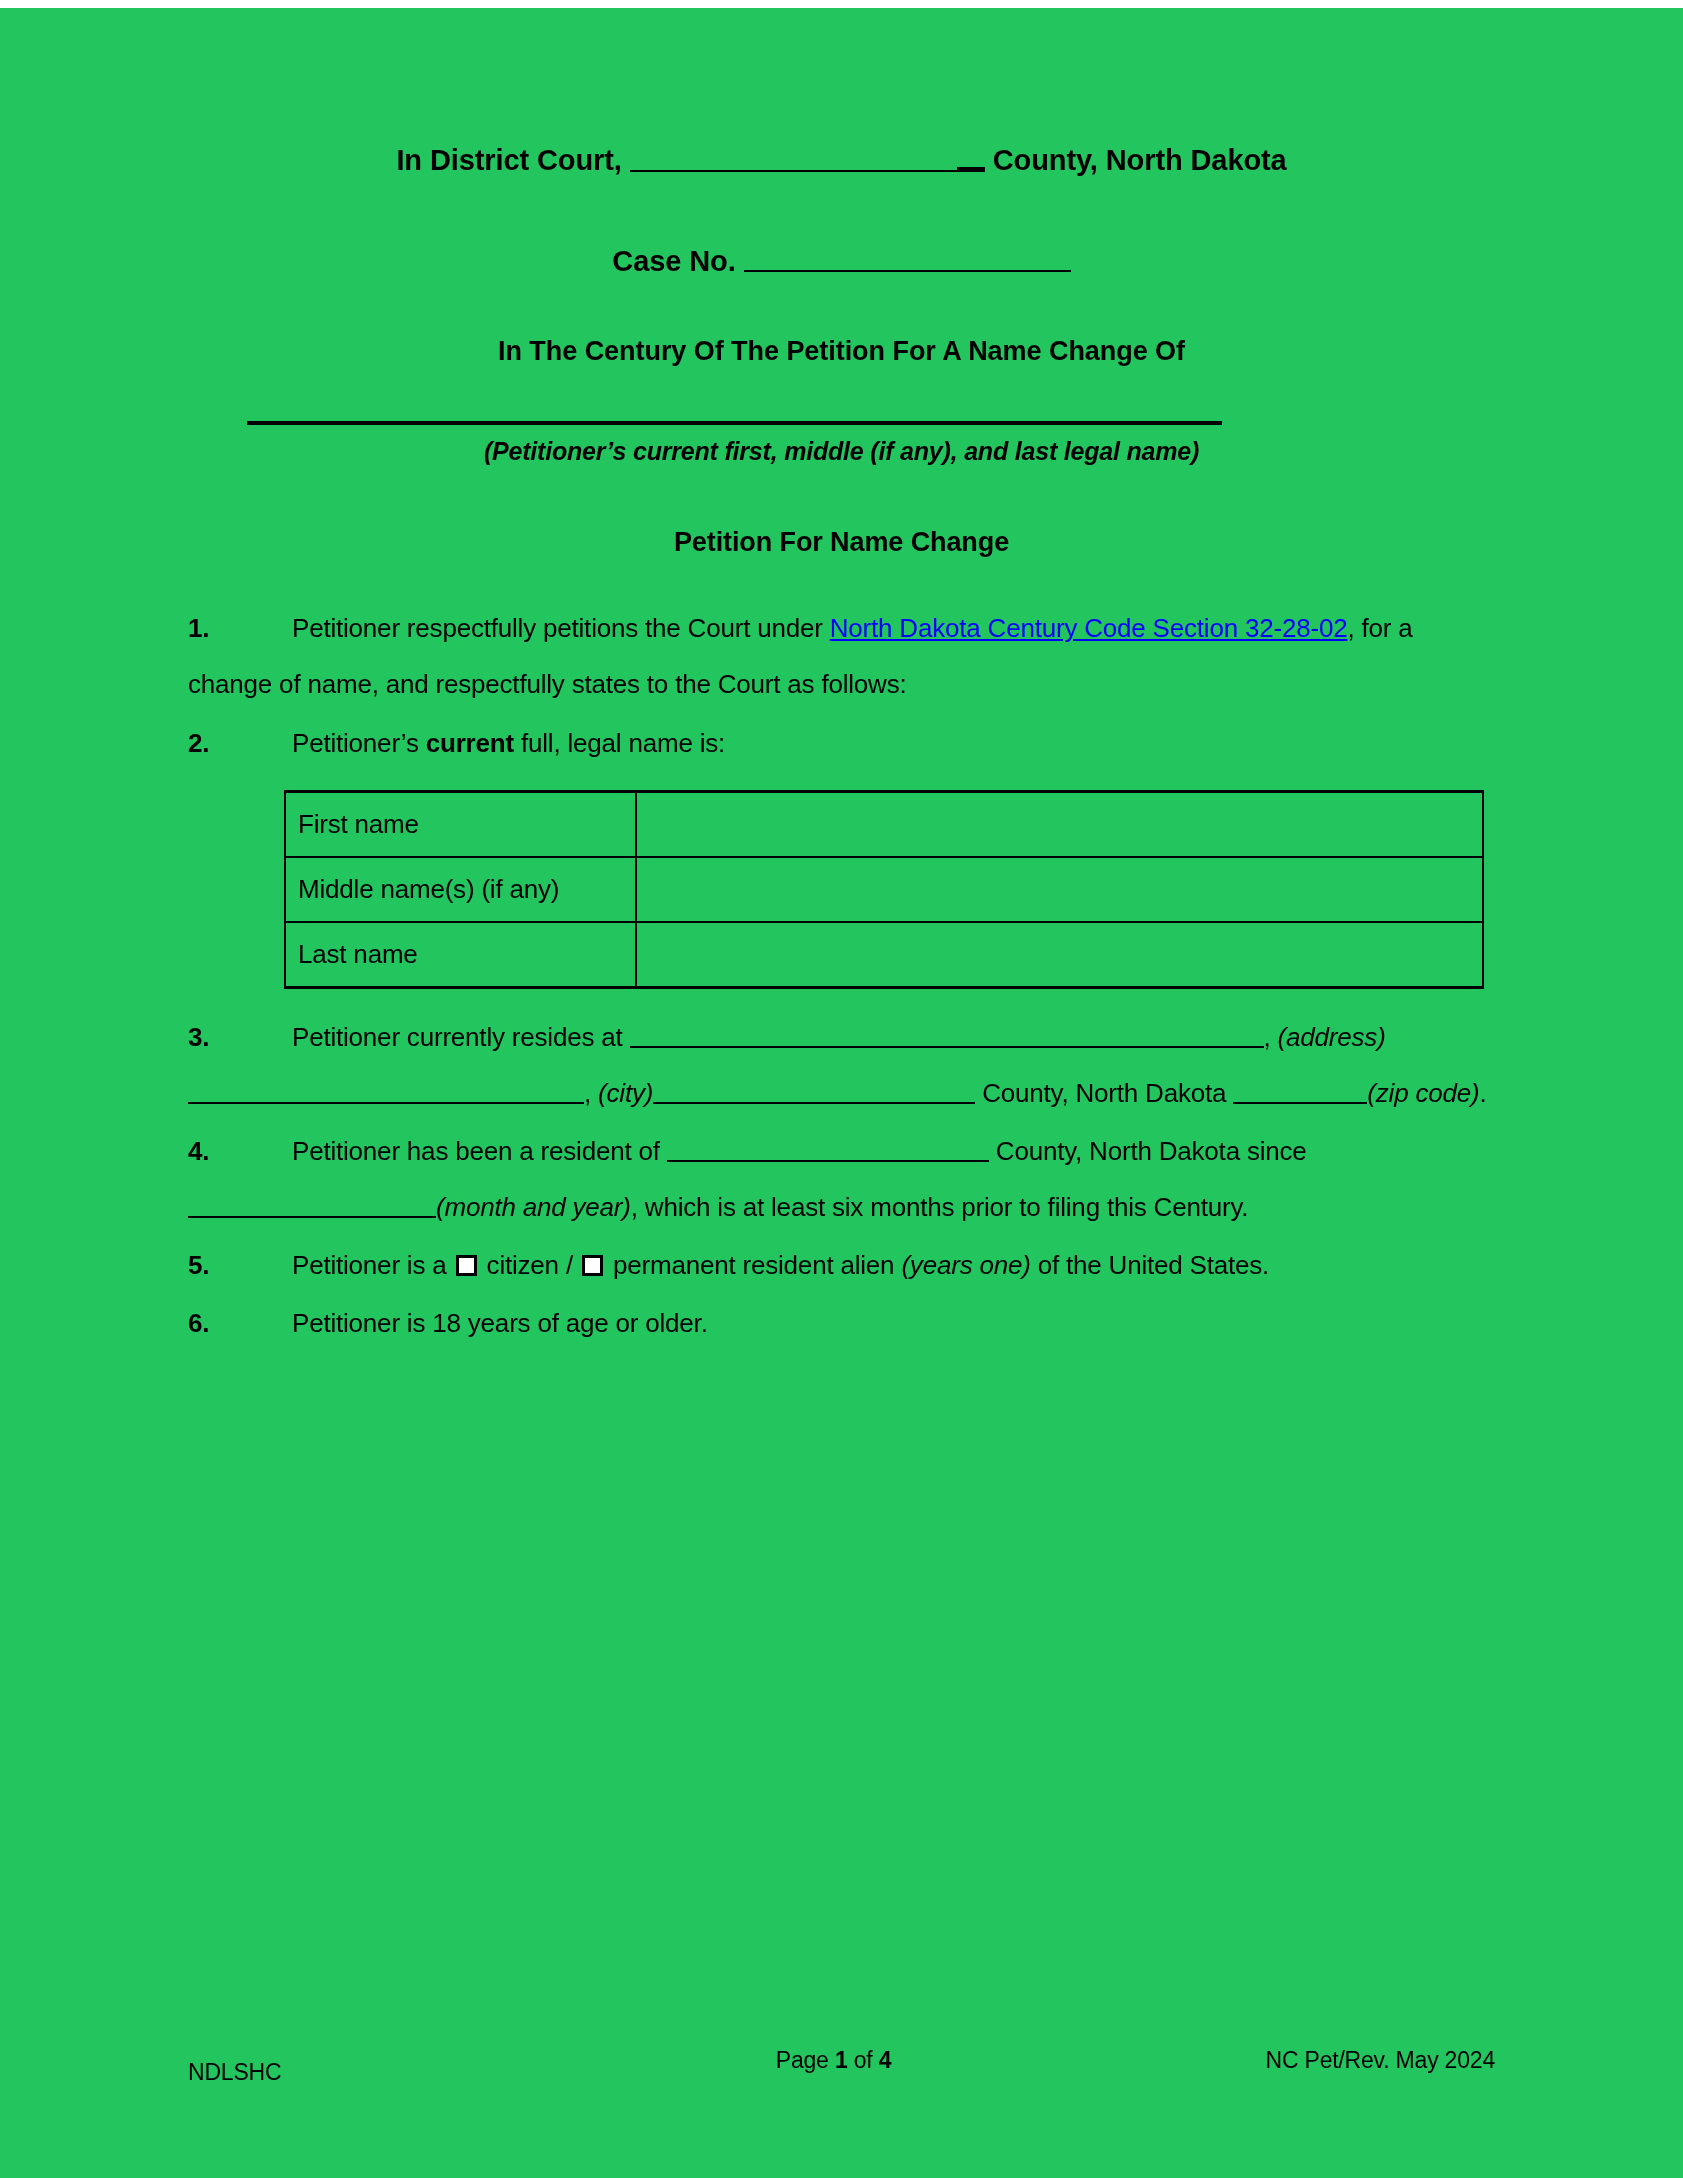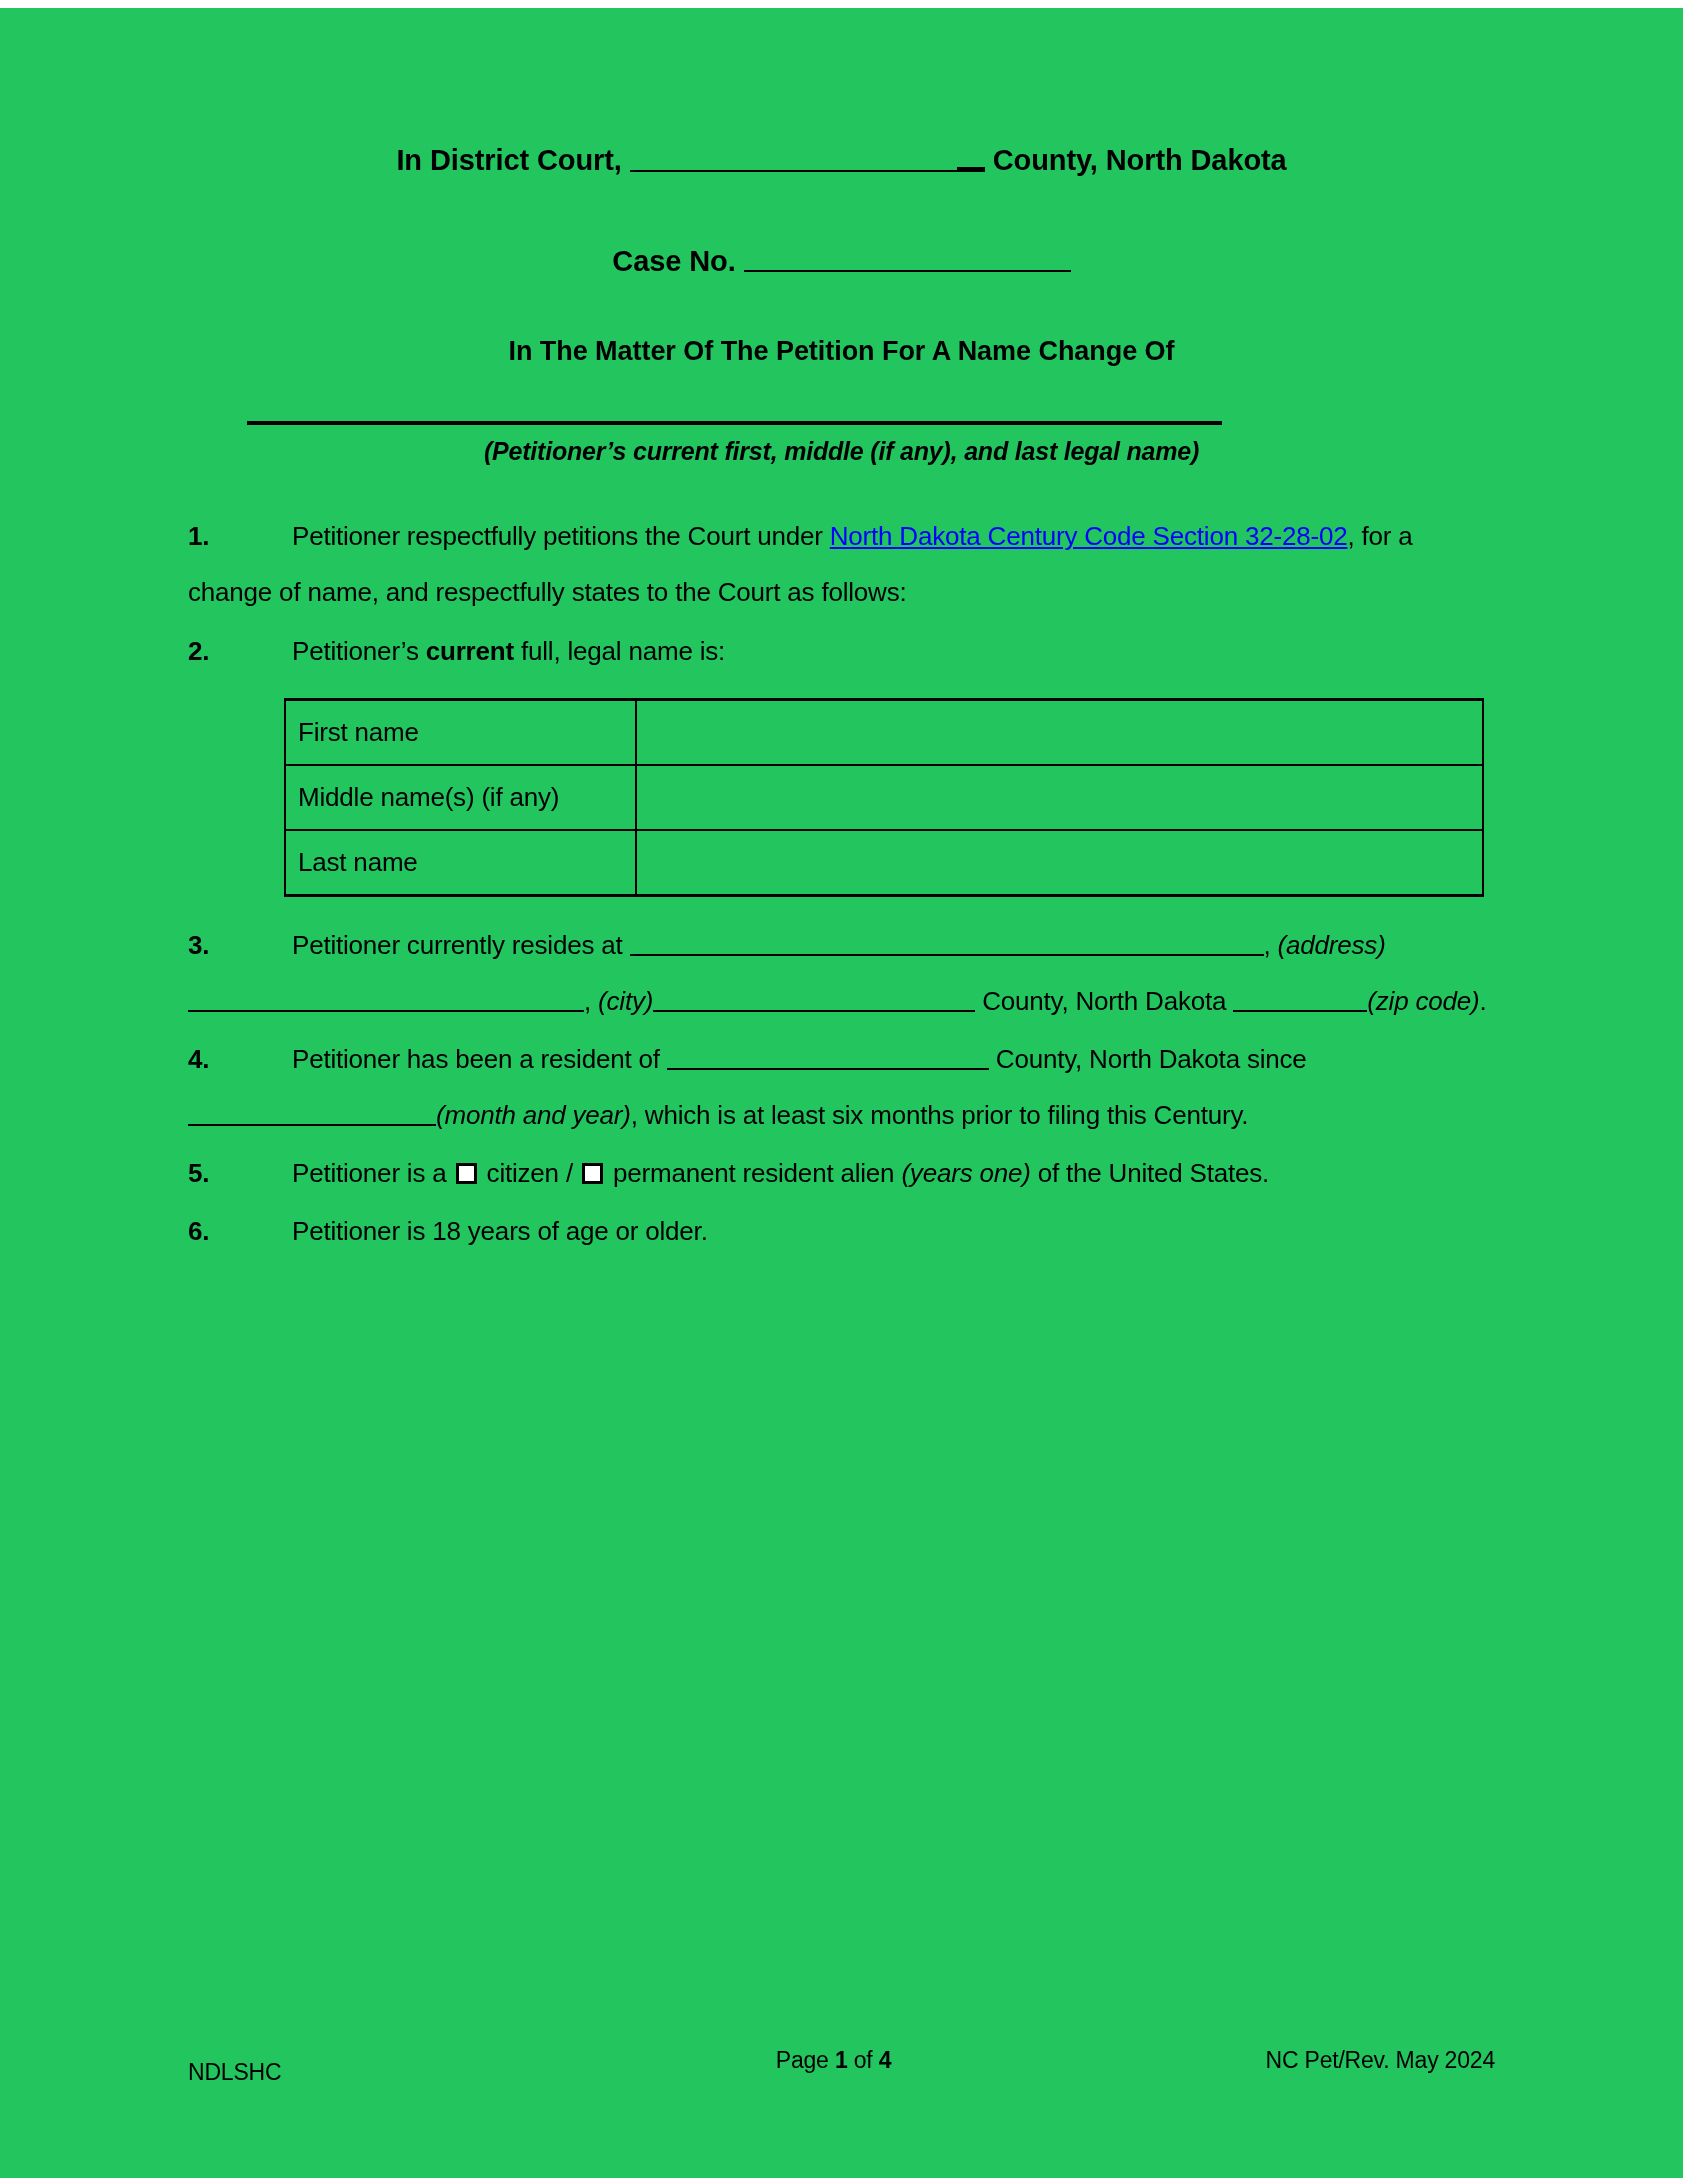--- a/index.html
+++ b/index.html
@@ -161,26 +161,27 @@
       <span>In District Court,</span>
       <span class="blank" style="width:327px;"></span><span class="blank thick" style="width:28px;"></span>
       <span>County, North Dakota</span>
     </div>
 
     <div class="hdr-line ctr" style="margin-top:66px;">
       <span>Case No.</span>
       <span class="blank" style="width:327px;"></span>
     </div>
 
-    <div class="matter ctr" style="margin-top:61px;">In The Matter Of The Petition For A Name Change Of</div>
+    <div class="matter ctr" style="margin-top:61px;">In The Century Of The Petition For A Name Change Of</div>
 
     <div class="name-rule" style="margin-top:54px; width:975px; margin-left:59px;"></div>
 
     <div class="caption ctr" style="margin-top:12px;">(Petitioner’s current first, middle (if any), and last legal name)</div>
 
+    <div class="petition-title ctr" style="margin-top:61px;">Petition For Name Change</div>
 
     <div class="item" style="margin-top:42px;">
       <span class="num">1.</span>
       <div class="body flow">
         <span>Petitioner respectfully petitions the Court under </span><span class="link">North Dakota Century Code Section 32-28-02</span><span>, for a change of name, and respectfully states to the Court as follows:</span>
       </div>
     </div>
 
     <div class="item" style="margin-top:3px;">
       <span class="num">2.</span>

